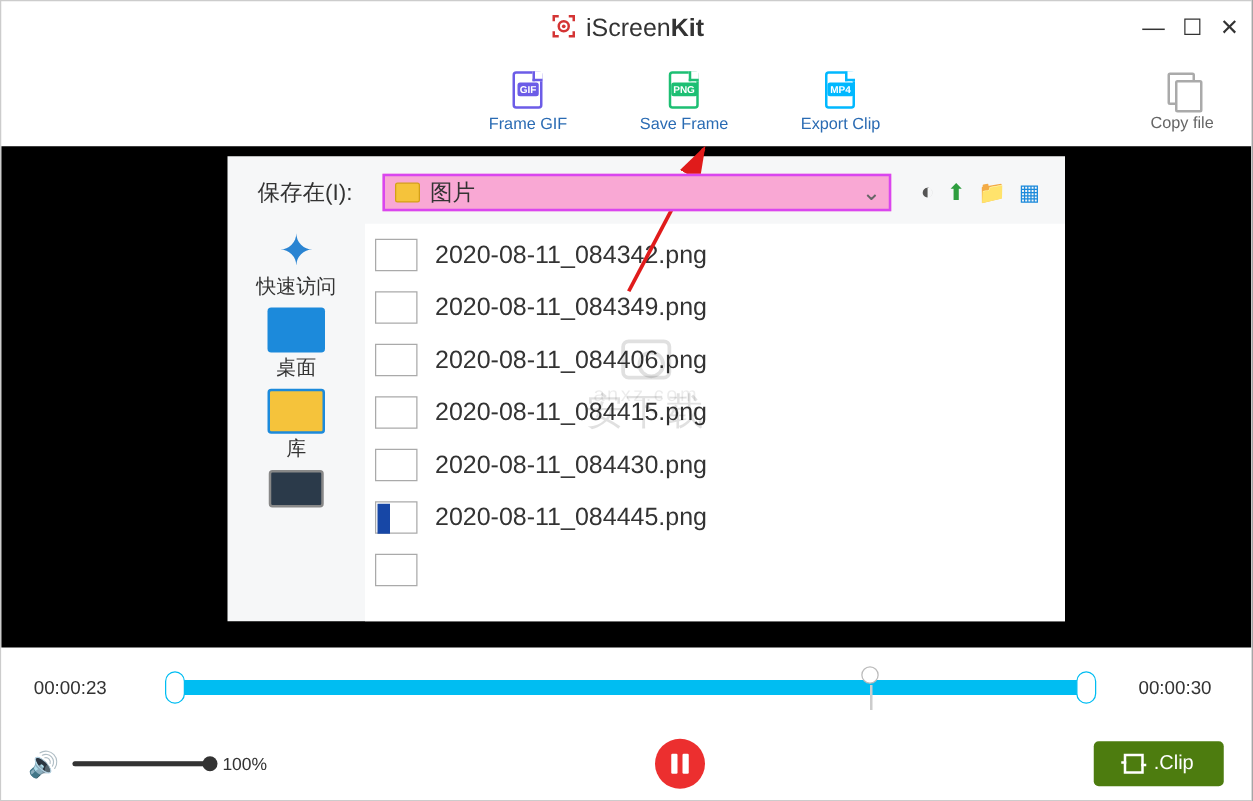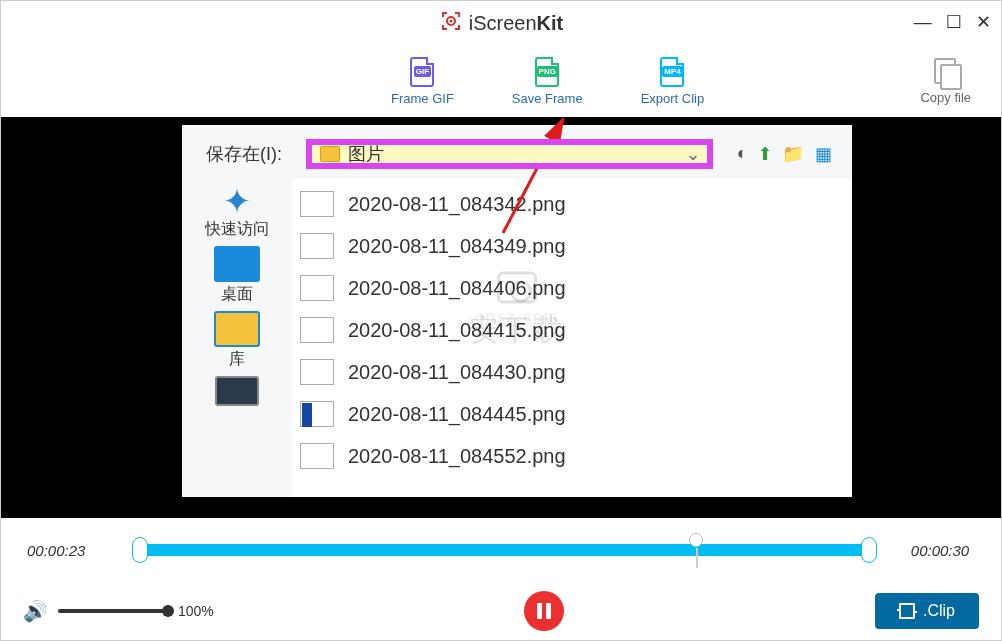--- a/index.html
+++ b/index.html
@@ -27,21 +27,21 @@
   .ico-mp4 { color: #00b8ff; } .ico-mp4 .badge{background:#00b8ff;color:#fff;font-size:8px;padding:1px 2px;border-radius:2px;}
   .ico-copy { color: #aaa; width:24px;height:28px;position:relative;}
   .ico-copy:before,.ico-copy:after{content:"";position:absolute;width:18px;height:22px;border:2px solid #aaa;border-radius:2px;background:#fff;}
   .ico-copy:before{left:0;top:0;} .ico-copy:after{left:6px;top:6px;}
 
   
   .preview { flex: 1; background: #000; position: relative; display: flex; justify-content: center; align-items: flex-start; overflow:hidden;padding-left:32px;}
   .preview .inner { margin-top: 8px; width: 670px; height: 372px; background: #f6f7f8; position: relative; filter: blur(0.6px); }
   
   .dlg-top { display:flex; align-items:center; gap:10px; padding:14px 20px 10px 24px; font-size:18px; color:#333; }
-  .dlg-top .combo { flex:1; height:30px; border:6px solid #d946ef; background:#fef9c3; display:flex; align-items:center; padding:0 8px; margin:0 14px; font-size:18px; color:#333; position:relative;}
+  .dlg-top .combo { flex:1; height:30px; border:2px solid #d946ef; background:#f9a8d4; display:flex; align-items:center; padding:0 8px; margin:0 14px; font-size:18px; color:#333; position:relative;}
   .dlg-top .combo .folder-ic { width:20px;height:16px;background:#f5c33b;border-radius:2px;margin-right:8px;border:1px solid #d4a017;}
   .dlg-top .combo .chev { position:absolute; right:6px; color:#666; }
   .dlg-icons { display:flex; gap:10px; font-size:18px; }
   .dlg-body { display:flex; height: calc(100% - 54px); }
   .dlg-side { width:110px; display:flex; flex-direction:column; align-items:center; gap:6px; padding-top:4px; }
   .side-item { display:flex; flex-direction:column; align-items:center; font-size:16px; color:#333; }
   .side-ic { width:46px; height:36px; border-radius:3px; margin-bottom:2px;}
   .si-star{color:#2a84d2;font-size:34px;line-height:36px;}
   .si-blue{background:#1c8adb;}
   .si-yellow{background:#f5c33b;border:2px solid #1c8adb;}
@@ -50,40 +50,40 @@
   .file-row { display:flex; align-items:center; gap:14px; height:42px; padding-left:8px; font-size:20px; color:#333; }
   .file-ic { width:34px; height:26px; border:1px solid #aaa; background:#fff; position:relative;}
   .file-ic.sel:before{content:"";position:absolute;left:1px;top:1px;width:10px;height:24px;background:#1747a6;}
   .red-arrow { position:absolute; left:186px; top:-12px; pointer-events:none; }
   .watermark { position:absolute; left:50%; top:50%; transform:translate(-50%,-50%); font-size:30px; color:rgba(0,0,0,0.12); letter-spacing:2px; display:flex; align-items:center; gap:6px;flex-direction:column;}
   .watermark .cam{width:40px;height:32px;border:3px solid rgba(0,0,0,0.12);border-radius:6px;position:relative;}
   .watermark .cam:before{content:"";position:absolute;left:10px;top:6px;width:16px;height:16px;border:3px solid rgba(0,0,0,0.12);border-radius:50%;}
   .watermark .sub{position:absolute;top:36px;font-size:16px;color:rgba(0,0,0,0.08);left:50%;transform:translateX(-50%);}
 
   
-  .scrubber { height: 64px; display:flex; align-items:center; padding: 0 26px; gap: 36px; background:#fff;font-style:italic; }
+  .scrubber { height: 64px; display:flex; align-items:center; padding: 0 26px; gap: 36px; background:#fff; }
   .scrubber .time { font-size:15px; color:#333; min-width:70px; }
   .track { flex:1; height:18px; position:relative; }
   .track .rail { position:absolute; left:0; right:0; top:5px; height:8px; background:#e6e6e6; border-radius:2px;}
   .track .range { position:absolute; top:3px; height:12px; background:#00bdf2; border-radius:2px;}
   .handle { position:absolute; top:-4px; width:16px; height:26px; background:#fff; border:1px solid #00bdf2; border-radius:8px; cursor:grab;}
   .playhead { position:absolute; top:-8px; width:14px; height:14px; background:#fff; border:1px solid #bbb; border-radius:50%; }
   .playhead:after{content:"";position:absolute;left:6px;top:14px;width:2px;height:20px;background:#ccc;}
 
   
   .bottom { height: 58px; display:flex; align-items:center; padding: 0 22px; background:#fff; }
   .vol { display:flex; align-items:center; gap:10px; }
   .vol .speaker { font-size:20px; color:#333; }
   .vol .vtrack { width:110px; height:4px; background:#ccc; position:relative; border-radius:2px;}
   .vol .vtrack .vfill{position:absolute;left:0;top:0;height:100%;background:#333;border-radius:2px;}
   .vol .vtrack .vknob{position:absolute;top:-4px;width:12px;height:12px;border-radius:50%;background:#333;}
   .vol .vpct { font-size:14px; color:#333; }
   .play-pause { margin: 0 auto; width:40px; height:40px; border-radius:50%; background:#ec2f2f; display:flex; align-items:center; justify-content:center; cursor:pointer; }
   .play-pause .bars{display:flex;gap:4px;} .play-pause .bars span{width:5px;height:16px;background:#fff;border-radius:1px;}
-  .clip-btn { display:flex; align-items:center; gap:8px; background:#0369a1; color:#fff; padding:9px 24px; border-radius:4px; cursor:pointer; font-size:16px; }
+  .clip-btn { display:flex; align-items:center; gap:8px; background:#4d7c0f; color:#fff; padding:9px 24px; border-radius:4px; cursor:pointer; font-size:16px; }
   .crop-ic { width:16px;height:16px;border:2px solid #fff;position:relative;}
   .crop-ic:before,.crop-ic:after{content:"";position:absolute;background:#fff;}
   .crop-ic:before{left:-4px;top:4px;width:4px;height:2px;}
   .crop-ic:after{right:-4px;bottom:4px;width:4px;height:2px;}
 </style>
 </head>
 <body>
 
 <div class="titlebar">
   <div class="title-wrap">
@@ -199,21 +199,20 @@
         <div class="file-row">
             <div class="file-ic"></div>
             <span>2020-08-11_084430.png</span>
           </div>
         <div class="file-row">
             <div class="file-ic sel"></div>
             <span>2020-08-11_084445.png</span>
           </div>
         <div class="file-row">
             <div class="file-ic"></div>
-            <span>2020-08-11_084552.png</span>
           </div>
       </div>
     </div>
     <div class="watermark">
       <span class="cam"></span>
       <span>安下载</span>
       <span class="sub">anxz.com</span>
     </div>
   </div>
 </div>

